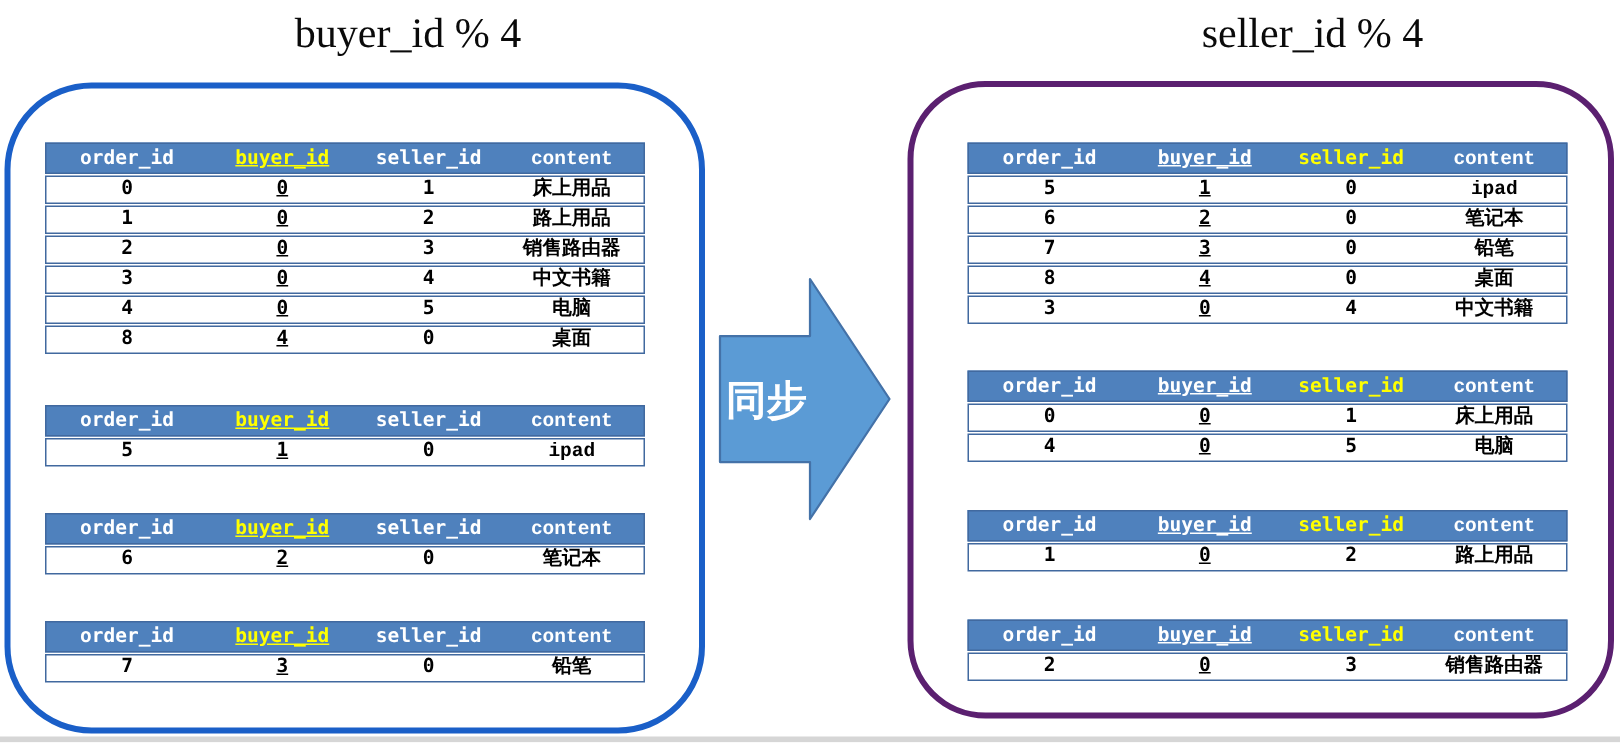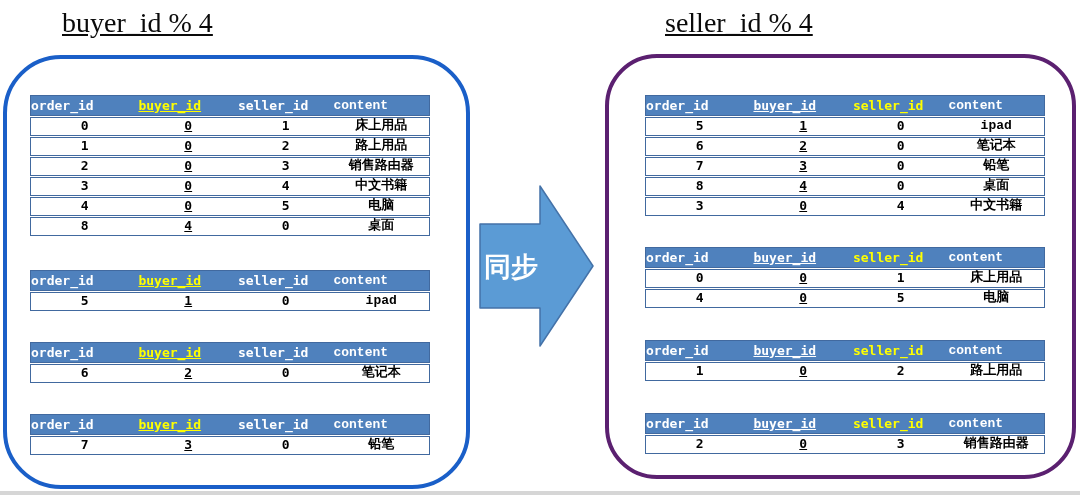--- a/index.html
+++ b/index.html
@@ -10,26 +10,25 @@
     background: #ffffff;
     overflow: hidden;
     font-family: "DejaVu Sans Mono", "DejaVu Sans", sans-serif;
   }
 
   
   .shard-title {
     position: absolute;
     top: 7px;
     width: 420px;
-    text-align: left;
+    text-align: center;
     font-family: "Liberation Serif", "DejaVu Serif", serif;
     font-size: 28px;
     color: #0a0a0a;
     white-space: nowrap;
-    text-decoration: underline;
   }
   .shard-title.left  { left: 62px;  }
   .shard-title.right { left: 665px; }
 
   
   .panel {
     position: absolute;
     box-sizing: border-box;
     background: transparent;
   }
@@ -67,21 +66,21 @@
     box-sizing: border-box;
     height: 21px;
     background: var(--header-bg, #4f81bd);
     border: 1px solid var(--row-border, #41699f);
   }
   .th {
     box-sizing: border-box;
     font-size: 13px;
     font-weight: bold;
     color: var(--header-text, #ffffff);
-    text-align: left;
+    text-align: center;
     line-height: 19px;
     white-space: nowrap;
     overflow: hidden;
   }
   .th.hi { color: var(--highlight-text, #ffff00); }
 
   .tr {
     display: flex;
     box-sizing: border-box;
     height: 19px;

